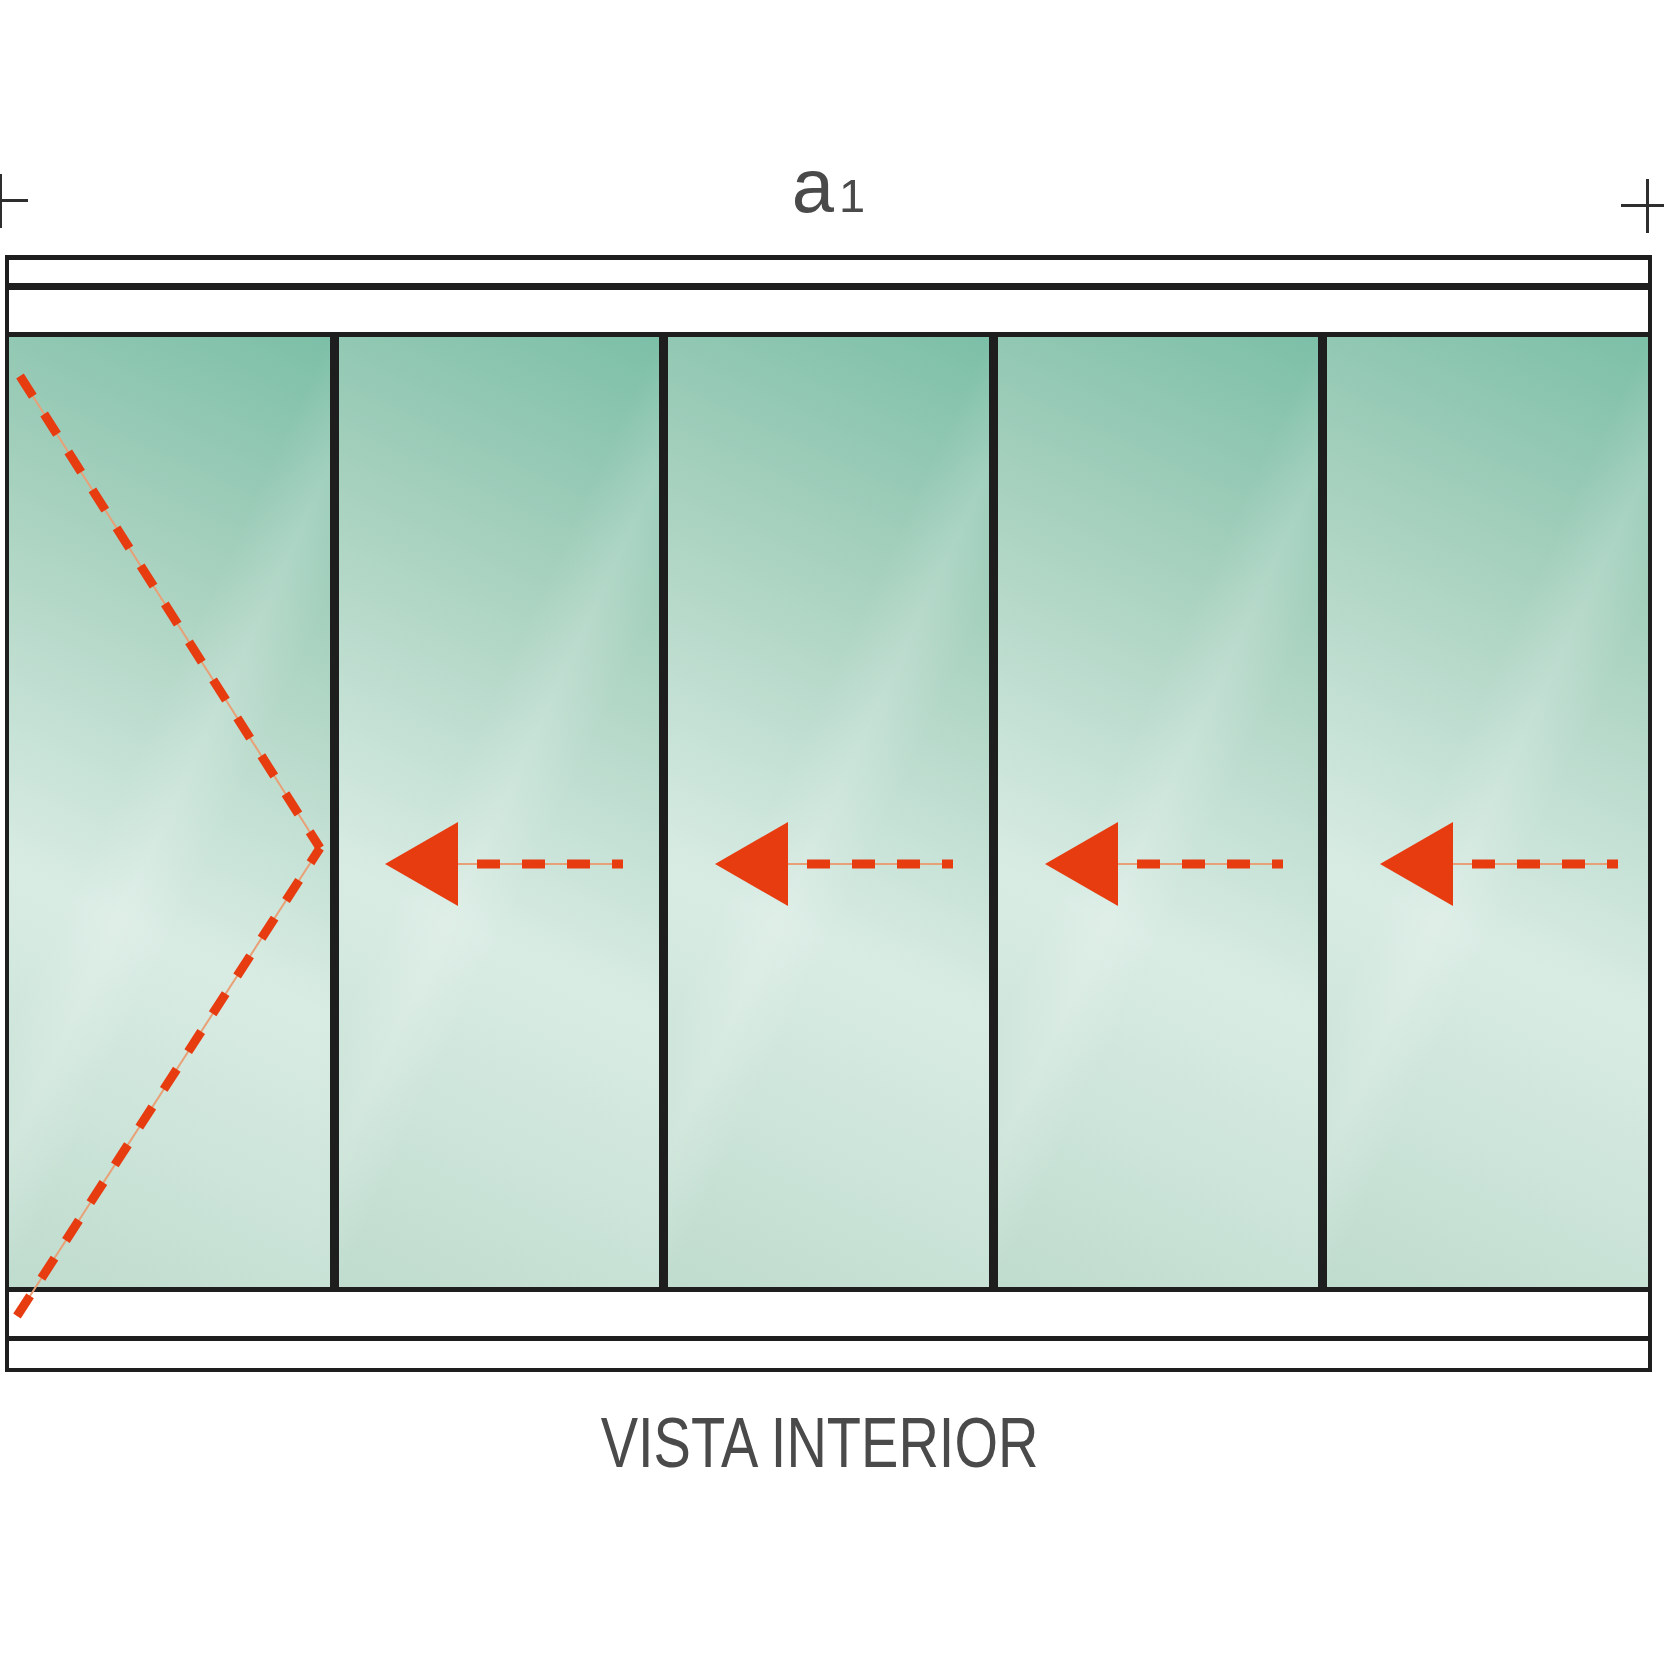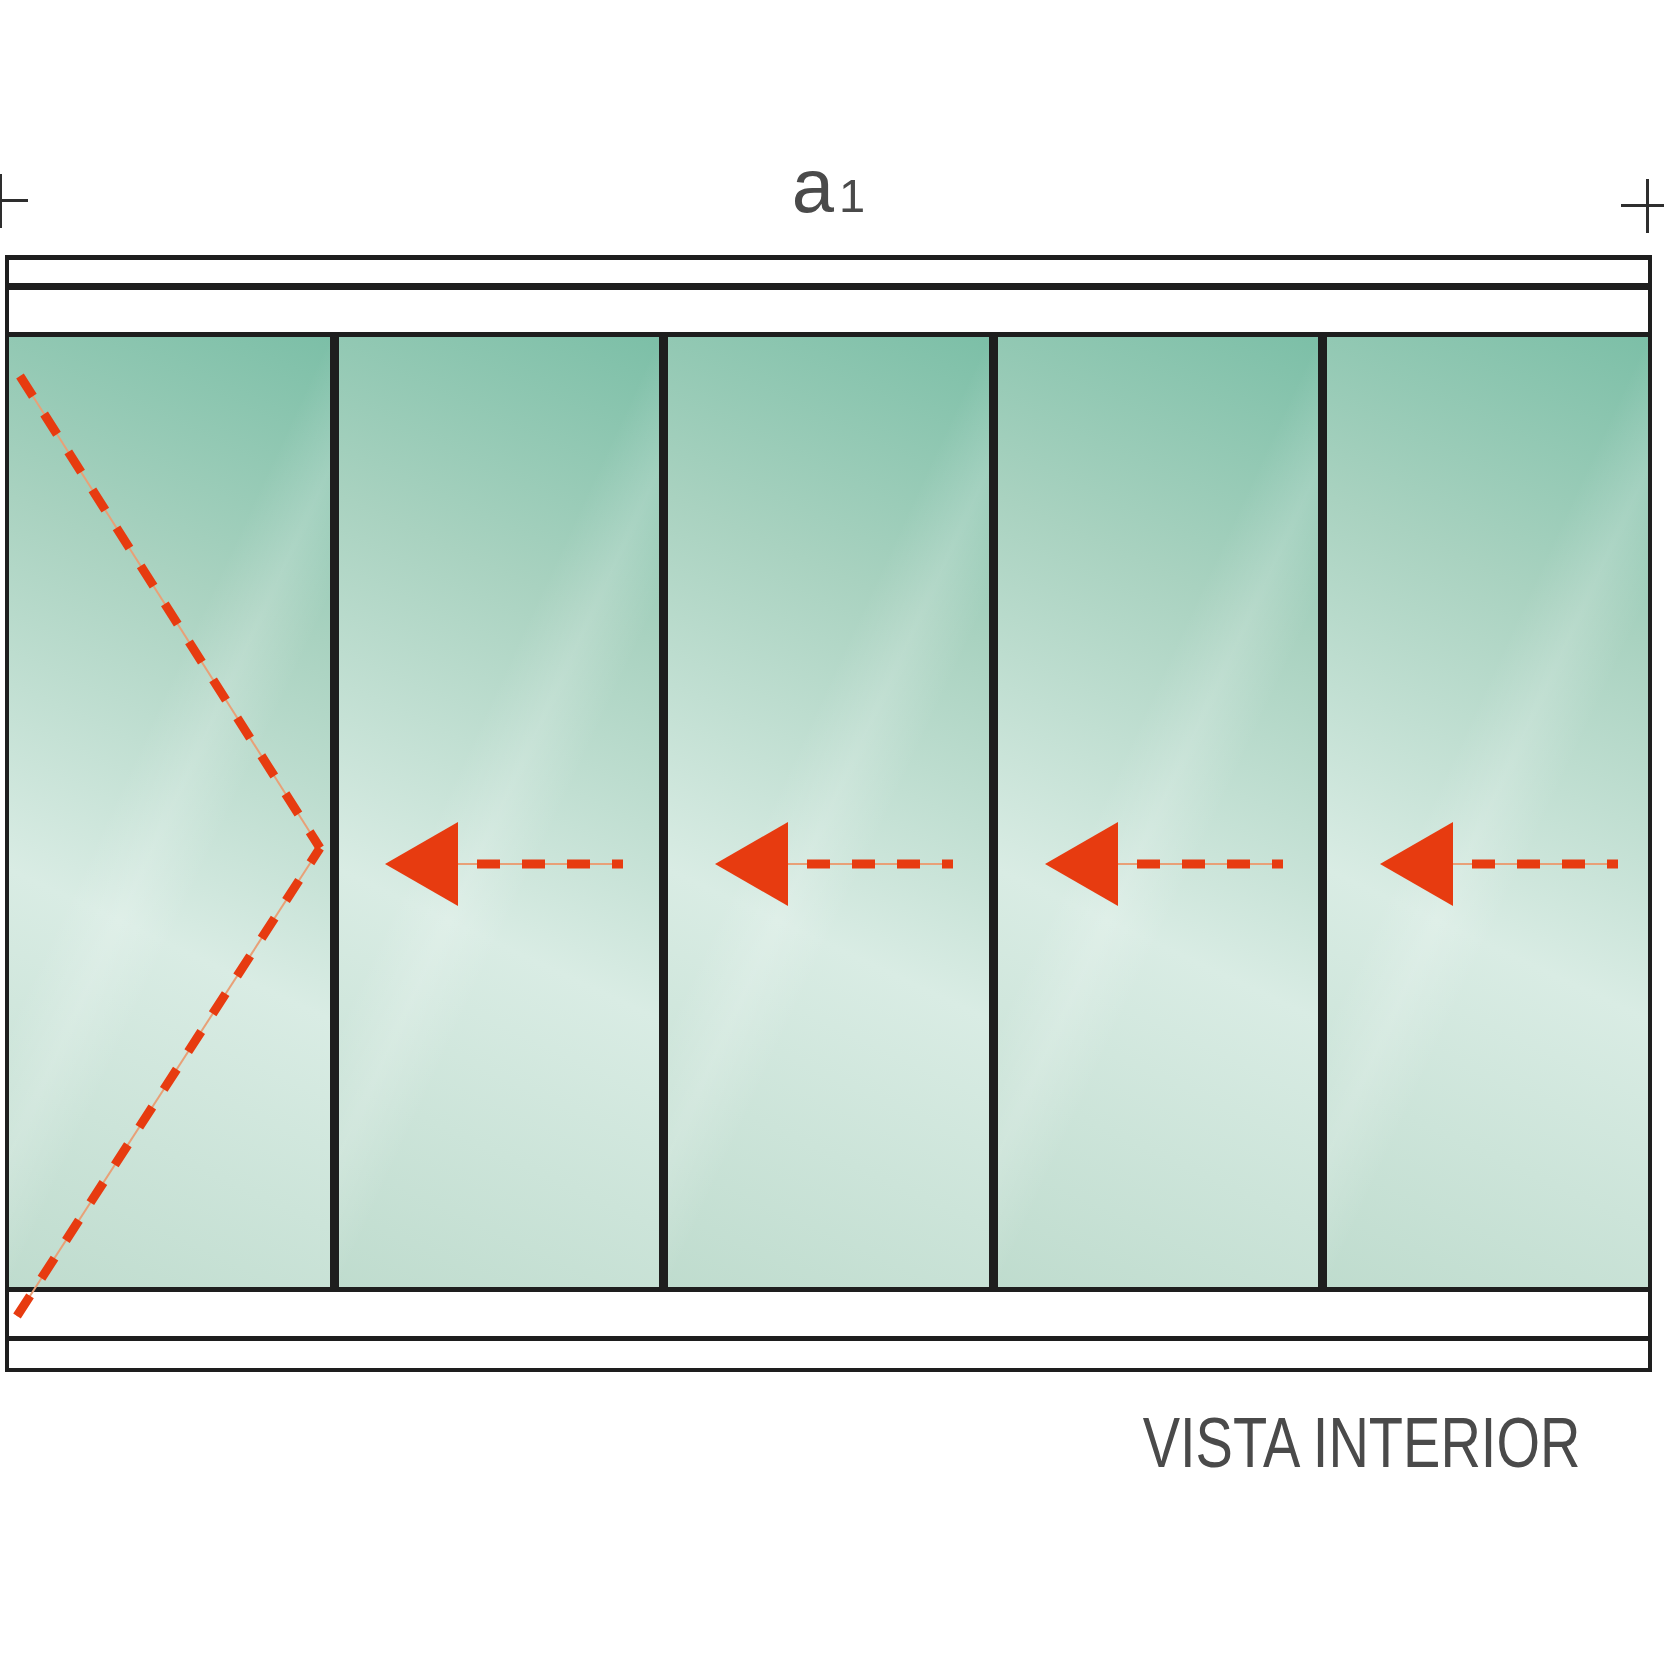--- a/index.html
+++ b/index.html
@@ -60,21 +60,21 @@
   .indicators { position:absolute; left:0; top:0; width:1664px; height:1664px; pointer-events:none; }
   .thin-line { stroke:var(--arrow-line,#e8a077); stroke-width:2; fill:none; }
   .dash-line { stroke:var(--arrow-red,#e73b10); stroke-width:9; fill:none; }
   .fold-dash { stroke-dasharray:24 21; }
   .slide-dash { stroke-dasharray:23 22; }
   .tri { fill:var(--arrow-red,#e73b10); }
 
   
   .caption {
     position:absolute; top:1408px; left:5px; width:1630px;
-    text-align:right; font-size:70px; line-height:1;
+    text-align:center; font-size:70px; line-height:1;
     color:var(--text,#4a4a4a); white-space:nowrap;
   }
   .caption .squeeze { display:inline-block; transform:scaleX(0.8); transform-origin:50% 50%; }
 </style>
 </head>
 <body>
 
 <div class="canvas">
 
   <div class="crosshair left">

